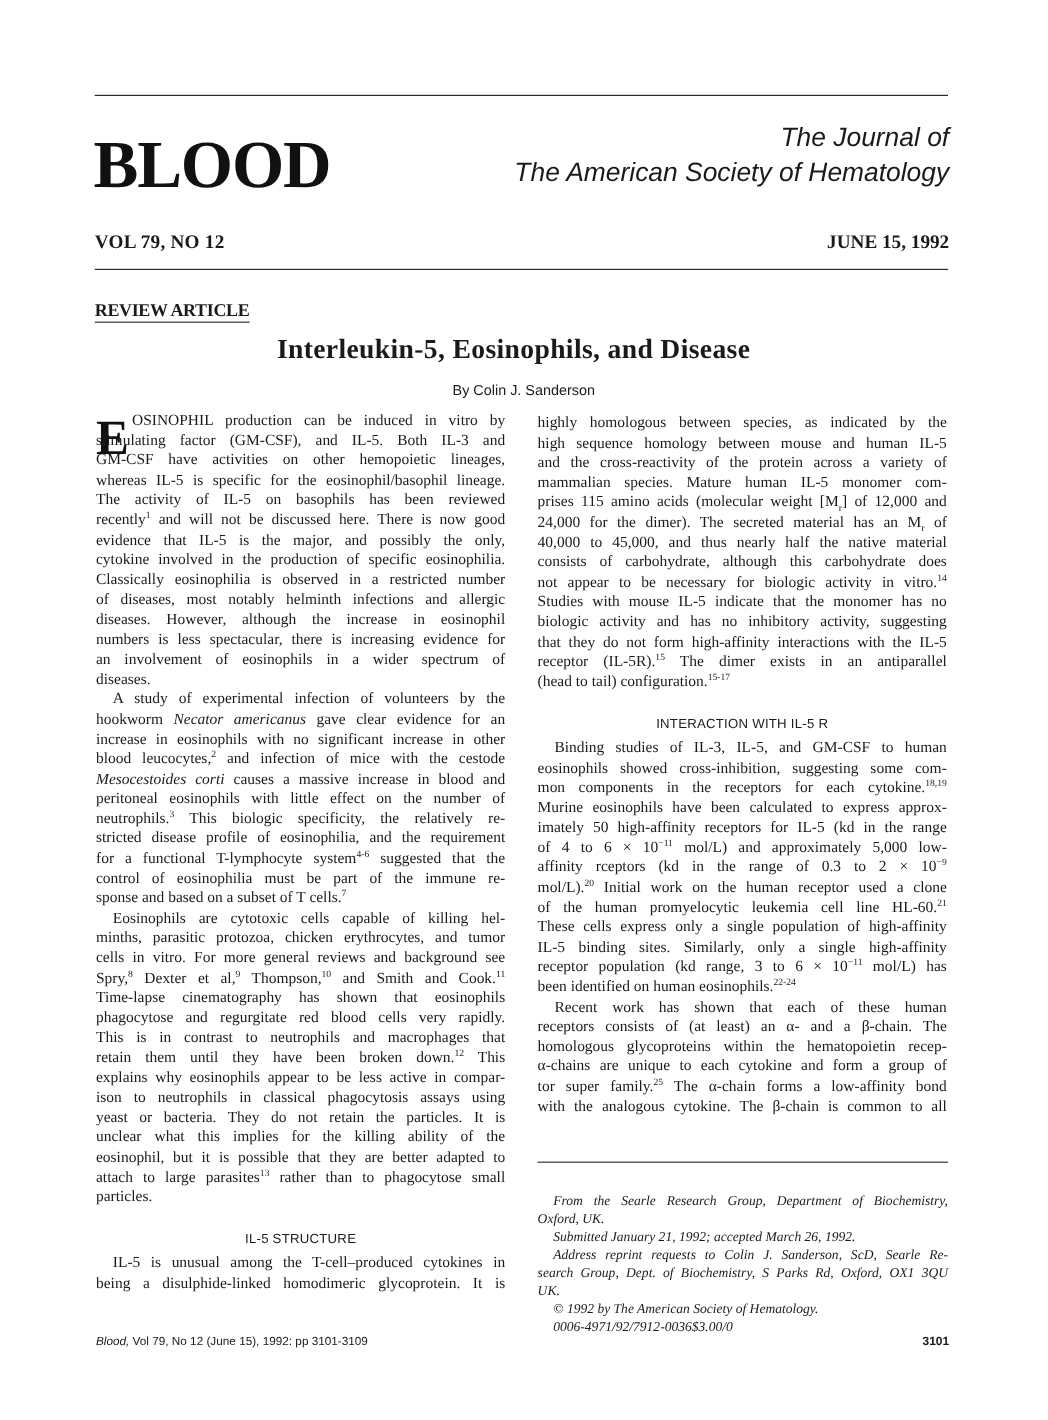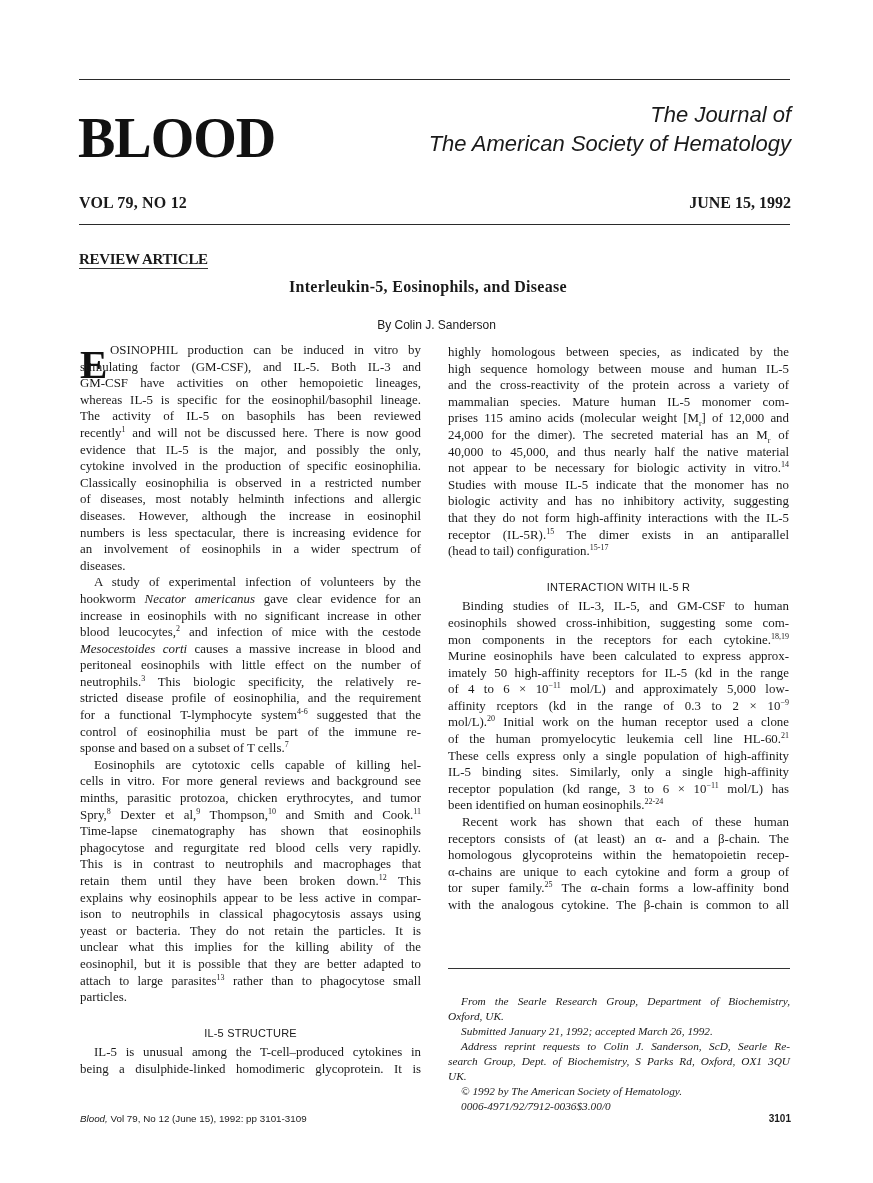--- a/index.html
+++ b/index.html
@@ -4,21 +4,21 @@
 <style>
   html, body { margin:0; padding:0; background:#ffffff; }
   body { width:873px; height:1183px; position:relative; overflow:hidden; color:#1a1a1a; font-family:"Liberation Serif", serif; }
   .rule { position:absolute; height:0; border-top:1.6px solid #2a2a2a; }
   .blood { position:absolute; left:78px; top:108px; font-family:"Liberation Serif", serif; font-weight:bold; font-size:56px; letter-spacing:-1px; line-height:60px; color:#111; }
   .journal { position:absolute; right:82px; top:100px; text-align:right; font-family:Liberation Sans, sans-serif; font-style:italic; font-size:22px; line-height:29px; color:#1a1a1a; }
   .journal div { white-space:nowrap; }
   .vol { position:absolute; left:79px; top:194px; font-weight:bold; font-size:16px; letter-spacing:0.2px; }
   .date { position:absolute; right:82px; top:194px; font-weight:bold; font-size:16px; }
   .review { position:absolute; left:79px; top:251px; font-weight:bold; font-size:15px; letter-spacing:-0.3px; border-bottom:1.5px solid #333; line-height:17px; }
-  .title { position:absolute; left:0; width:856px; top:278px; text-align:center; font-weight:bold; font-size:16px; letter-spacing:0.3px; }
+  .title { position:absolute; left:0; width:856px; top:278px; text-align:center; font-weight:bold; font-size:23px; letter-spacing:0.3px; }
   .byline { position:absolute; left:0; width:873px; top:318px; text-align:center; font-family:"Liberation Sans", sans-serif; font-size:12px; }
   .col { position:absolute; width:341px; font-size:12.9px; }
   .col .ln { height:16.6px; line-height:16.6px; white-space:nowrap; text-align:justify; text-align-last:justify; overflow:visible; }
   .col .ln.last { text-align-last:left; }
   .col .ln.ind { padding-left:14px; }
   .left { left:80px; top:342px; }
   .right { left:448px; top:344px; }
   sup { font-size:8px; line-height:0; vertical-align:5px; }
   i { font-style:italic; }
   .dropcap { position:absolute; left:80px; top:346px; font-weight:bold; font-size:41px; line-height:36px; color:#111; }
@@ -71,22 +71,22 @@
   <div class="ln"><span>increase in eosinophils with no significant increase in other</span></div>
   <div class="ln"><span>blood leucocytes,</span><sup>2</sup><span> and infection of mice with the cestode</span></div>
   <div class="ln"><i>Mesocestoides corti</i><span> causes a massive increase in blood and</span></div>
   <div class="ln"><span>peritoneal eosinophils with little effect on the number of</span></div>
   <div class="ln"><span>neutrophils.</span><sup>3</sup><span> This biologic specificity, the relatively re-</span></div>
   <div class="ln"><span>stricted disease profile of eosinophilia, and the requirement</span></div>
   <div class="ln"><span>for a functional T-lymphocyte system</span><sup>4-6</sup><span> suggested that the</span></div>
   <div class="ln"><span>control of eosinophilia must be part of the immune re-</span></div>
   <div class="ln last"><span>sponse and based on a subset of T cells.</span><sup>7</sup></div>
   <div class="ln ind"><span>Eosinophils are cytotoxic cells capable of killing hel-</span></div>
+  <div class="ln"><span>minths, parasitic protozoa, chicken erythrocytes, and tumor</span></div>
   <div class="ln"><span>cells in vitro. For more general reviews and background see</span></div>
-  <div class="ln"><span>minths, parasitic protozoa, chicken erythrocytes, and tumor</span></div>
   <div class="ln"><span>Spry,</span><sup>8</sup><span> Dexter et al,</span><sup>9</sup><span> Thompson,</span><sup>10</sup><span> and Smith and Cook.</span><sup>11</sup></div>
   <div class="ln"><span>Time-lapse cinematography has shown that eosinophils</span></div>
   <div class="ln"><span>phagocytose and regurgitate red blood cells very rapidly.</span></div>
   <div class="ln"><span>This is in contrast to neutrophils and macrophages that</span></div>
   <div class="ln"><span>retain them until they have been broken down.</span><sup>12</sup><span> This</span></div>
   <div class="ln"><span>explains why eosinophils appear to be less active in compar-</span></div>
   <div class="ln"><span>ison to neutrophils in classical phagocytosis assays using</span></div>
   <div class="ln"><span>yeast or bacteria. They do not retain the particles. It is</span></div>
   <div class="ln"><span>unclear what this implies for the killing ability of the</span></div>
   <div class="ln"><span>eosinophil, but it is possible that they are better adapted to</span></div>
@@ -99,20 +99,21 @@
 </div>
 
 <div class="col right">
   <div class="ln"><span>highly homologous between species, as indicated by the</span></div>
   <div class="ln"><span>high sequence homology between mouse and human IL-5</span></div>
   <div class="ln"><span>and the cross-reactivity of the protein across a variety of</span></div>
   <div class="ln"><span>mammalian species. Mature human IL-5 monomer com-</span></div>
   <div class="ln"><span>prises 115 amino acids (molecular weight [M</span><sub style="font-size:8px;">r</sub><span>] of 12,000 and</span></div>
   <div class="ln"><span>24,000 for the dimer). The secreted material has an M</span><sub style="font-size:8px;">r</sub><span> of</span></div>
   <div class="ln"><span>40,000 to 45,000, and thus nearly half the native material</span></div>
+  <div class="ln"><span>consists of carbohydrate, although this carbohydrate does</span></div>
   <div class="ln"><span>not appear to be necessary for biologic activity in vitro.</span><sup>14</sup></div>
   <div class="ln"><span>Studies with mouse IL-5 indicate that the monomer has no</span></div>
   <div class="ln"><span>biologic activity and has no inhibitory activity, suggesting</span></div>
   <div class="ln"><span>that they do not form high-affinity interactions with the IL-5</span></div>
   <div class="ln"><span>receptor (IL-5R).</span><sup>15</sup><span> The dimer exists in an antiparallel</span></div>
   <div class="ln last"><span>(head to tail) configuration.</span><sup>15-17</sup></div>
   <div class="gap"></div>
   <div class="ln head" style="height:22px; line-height:22px;">INTERACTION WITH IL-5 R</div>
   <div class="ln ind"><span>Binding studies of IL-3, IL-5, and GM-CSF to human</span></div>
   <div class="ln"><span>eosinophils showed cross-inhibition, suggesting some com-</span></div>

